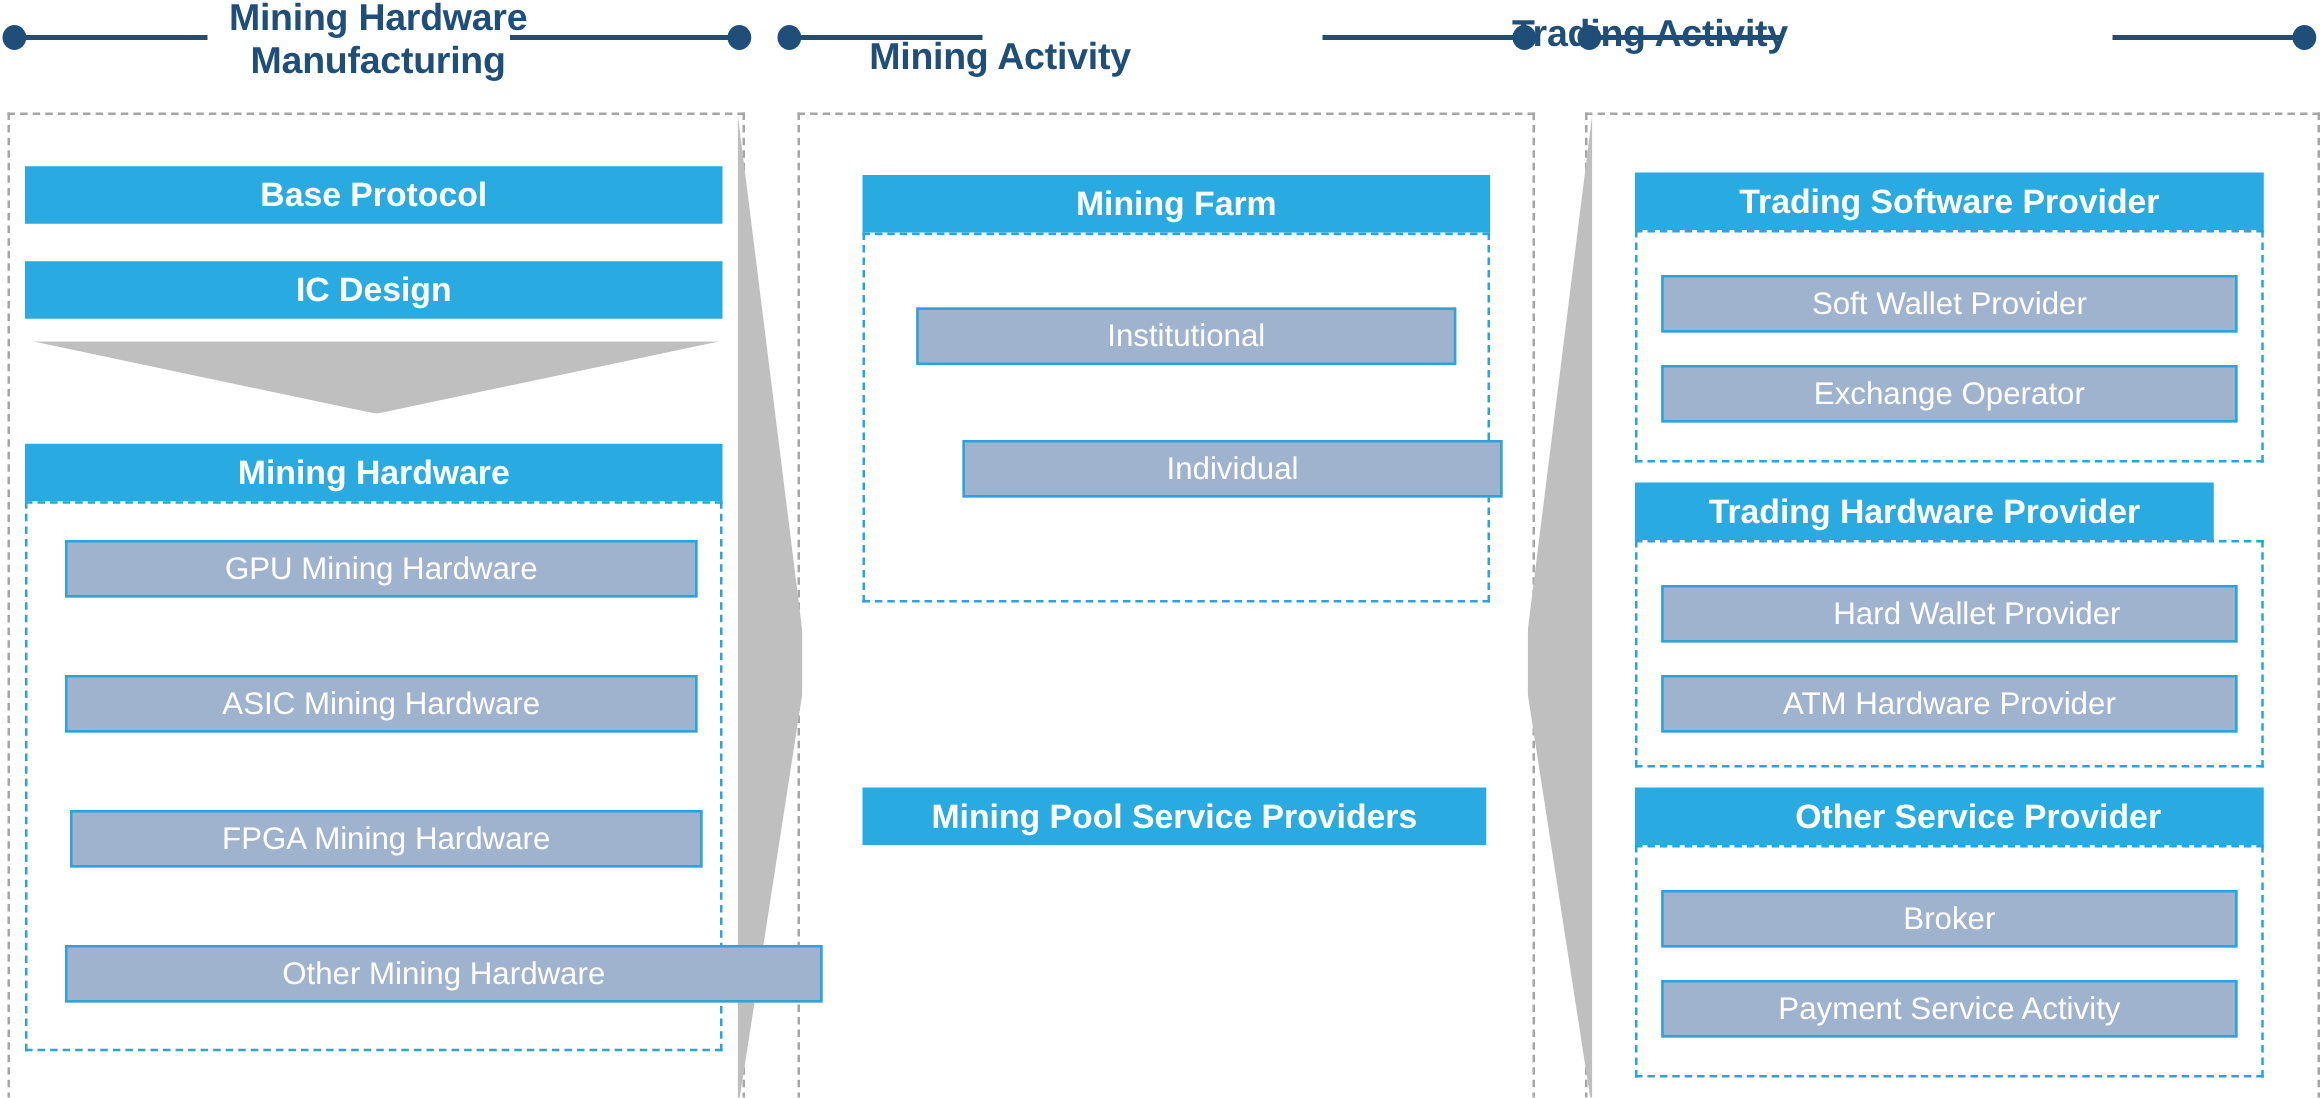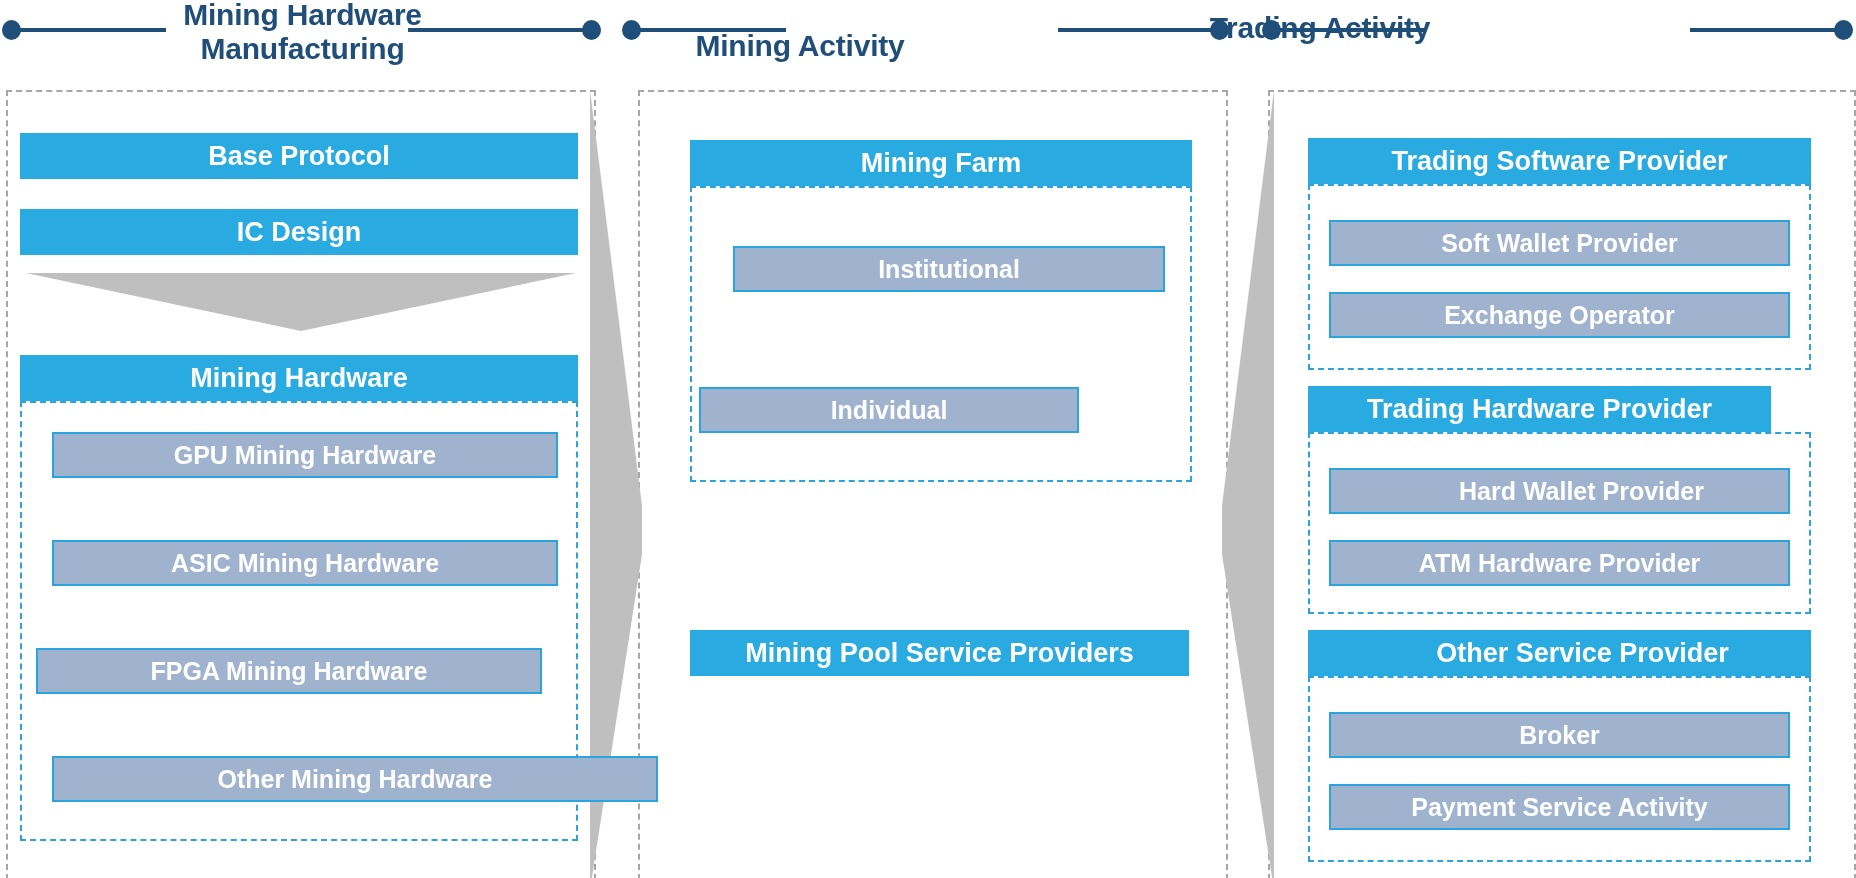--- a/index.html
+++ b/index.html
@@ -96,21 +96,21 @@
     justify-content: center;
     box-sizing: border-box;
   }
 
   
   .bar-gray {
     position: absolute;
     background: #9FB2CE;
     border: 2px solid #2BA3DE;
     color: #ffffff;
-    font-weight: bold;
+    font-weight: normal;
     font-size: 25px;
     display: flex;
     align-items: center;
     justify-content: center;
     text-align: center;
     box-sizing: border-box;
   }
 
   
   .subgroup {
@@ -165,29 +165,29 @@
   <div class="bar-blue" style="left:20px; top:209px; width:558px; height:46px;">IC Design</div>
 
   <div id="funnel-triangle" style="left:26px; top:273px; width:550px; height:58px;"></div>
 
   <div class="bar-blue" style="left:20px; top:355px; width:558px; height:46px;">Mining Hardware</div>
 
   <div class="subgroup" style="left:20px; top:401px; width:558px; height:440px;"></div>
 
   <div class="bar-gray" style="left:52px; top:432px; width:506px; height:46px;">GPU Mining Hardware</div>
   <div class="bar-gray" style="left:52px; top:540px; width:506px; height:46px;">ASIC Mining Hardware</div>
-  <div class="bar-gray" style="left:36px; top:648px; width:506px; height:46px;">FPGA Mining Hardware</div>
+  <div class="bar-gray" style="left:56px; top:648px; width:506px; height:46px;">FPGA Mining Hardware</div>
   <div class="bar-gray" style="left:52px; top:756px; width:606px; height:46px;">Other Mining Hardware</div>
 
   <div class="bar-blue" style="left:690px; top:140px; width:502px; height:46px;">Mining Farm</div>
 
   <div class="subgroup" style="left:690px; top:186px; width:502px; height:296px;"></div>
 
   <div class="bar-gray" style="left:733px; top:246px; width:432px; height:46px;">Institutional</div>
-  <div class="bar-gray" style="left:699px; top:352px; width:380px; height:46px;margin-top:35px;">Individual</div>
+  <div class="bar-gray" style="left:770px; top:352px; width:432px; height:46px;">Individual</div>
 
   <div class="bar-blue" style="left:690px; top:630px; width:499px; height:46px;">Mining Pool Service Providers</div>
 
   <div class="bar-blue" style="left:1308px; top:138px; width:503px; height:46px;">Trading Software Provider</div>
   <div class="subgroup" style="left:1308px; top:184px; width:503px; height:186px;"></div>
   <div class="bar-gray" style="left:1329px; top:220px; width:461px; height:46px;">Soft Wallet Provider</div>
   <div class="bar-gray" style="left:1329px; top:292px; width:461px; height:46px;">Exchange Operator</div>
 
   <div class="bar-blue" style="left:1308px; top:386px; width:463px; height:46px;">Trading Hardware Provider</div>
   <div class="subgroup" style="left:1308px; top:432px; width:503px; height:182px;"></div>

